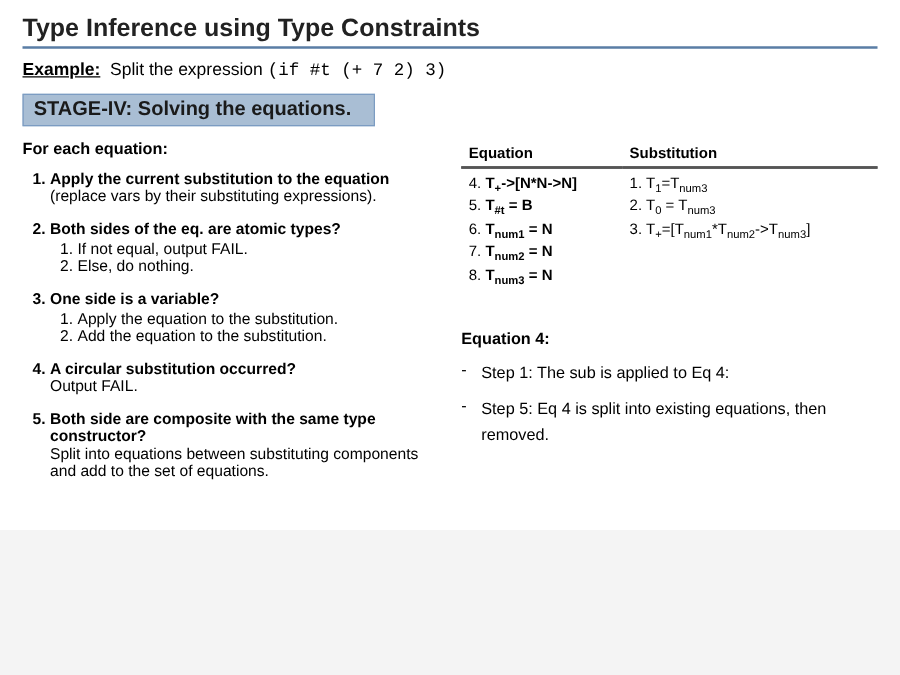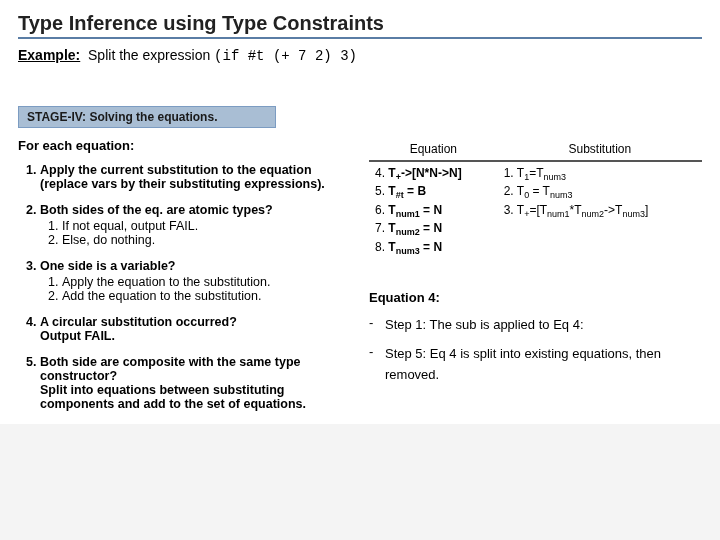--- a/index.html
+++ b/index.html
@@ -37,26 +37,25 @@
   .example-line .label {
     font-weight: bold;
     text-decoration: underline;
   }
   .code { font-family: "Courier New", monospace; }
   .stage-band {
     display: inline-block;
     background: #a9bed4;
     border: 1px solid #7c9cc2;
     padding: 3px 18px 3px 8px;
-    font-size: 12px;
+    font-size: 16px;
     font-weight: bold;
     color: #1a1a1a;
     margin-bottom: 10px;
     min-width: 230px;
-    margin-top: 32px;
   }
   .content-row {
     display: flex;
     gap: 26px;
   }
   .left-col {
     flex: 0 0 325px;
   }
   .right-col {
     flex: 1;
@@ -69,42 +68,42 @@
   ol.algo {
     margin: 0 0 0 0;
     padding-left: 22px;
     font-size: 12.5px;
   }
   ol.algo > li {
     margin-bottom: 12px;
     font-weight: bold;
   }
   ol.algo > li .desc {
-    font-weight: bold;
+    font-weight: normal;
     text-align: right;
   }
   ol.algo ol {
     margin-top: 2px;
     padding-left: 22px;
     font-weight: normal;
     font-size: 12.5px;
   }
   ol.algo ol li {
     margin-bottom: 0;
     font-weight: normal;
   }
 
   table.eq-table {
     border-collapse: collapse;
     width: 100%;
     font-size: 12px;
   }
   table.eq-table th {
-    text-align: center;
-    font-weight: normal;
+    text-align: left;
+    font-weight: bold;
     border-bottom: 2px solid #555;
     padding: 4px 6px;
     background: #fff;
   }
   table.eq-table td {
     vertical-align: top;
     padding: 4px 6px;
     background: #fff;
   }
   table.eq-table td .line, table.eq-table th .line {

